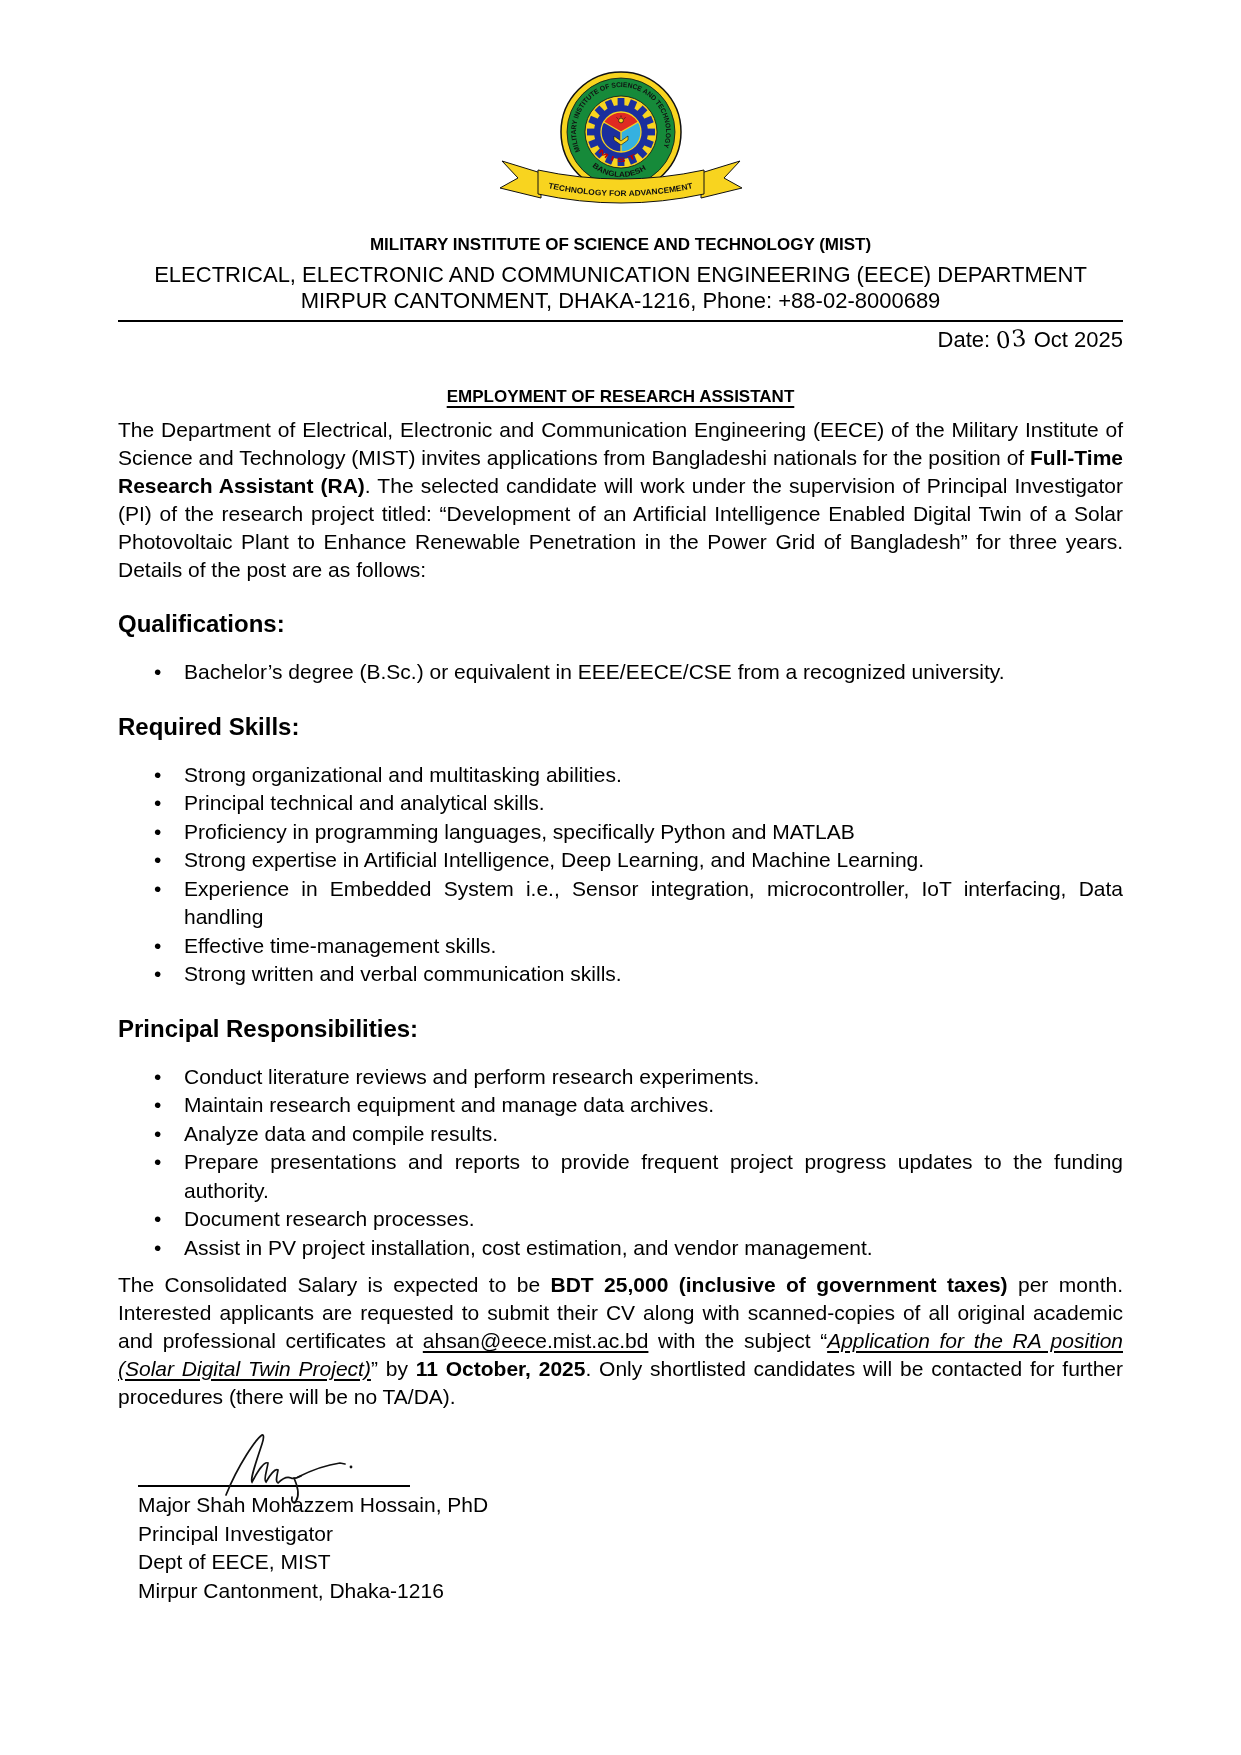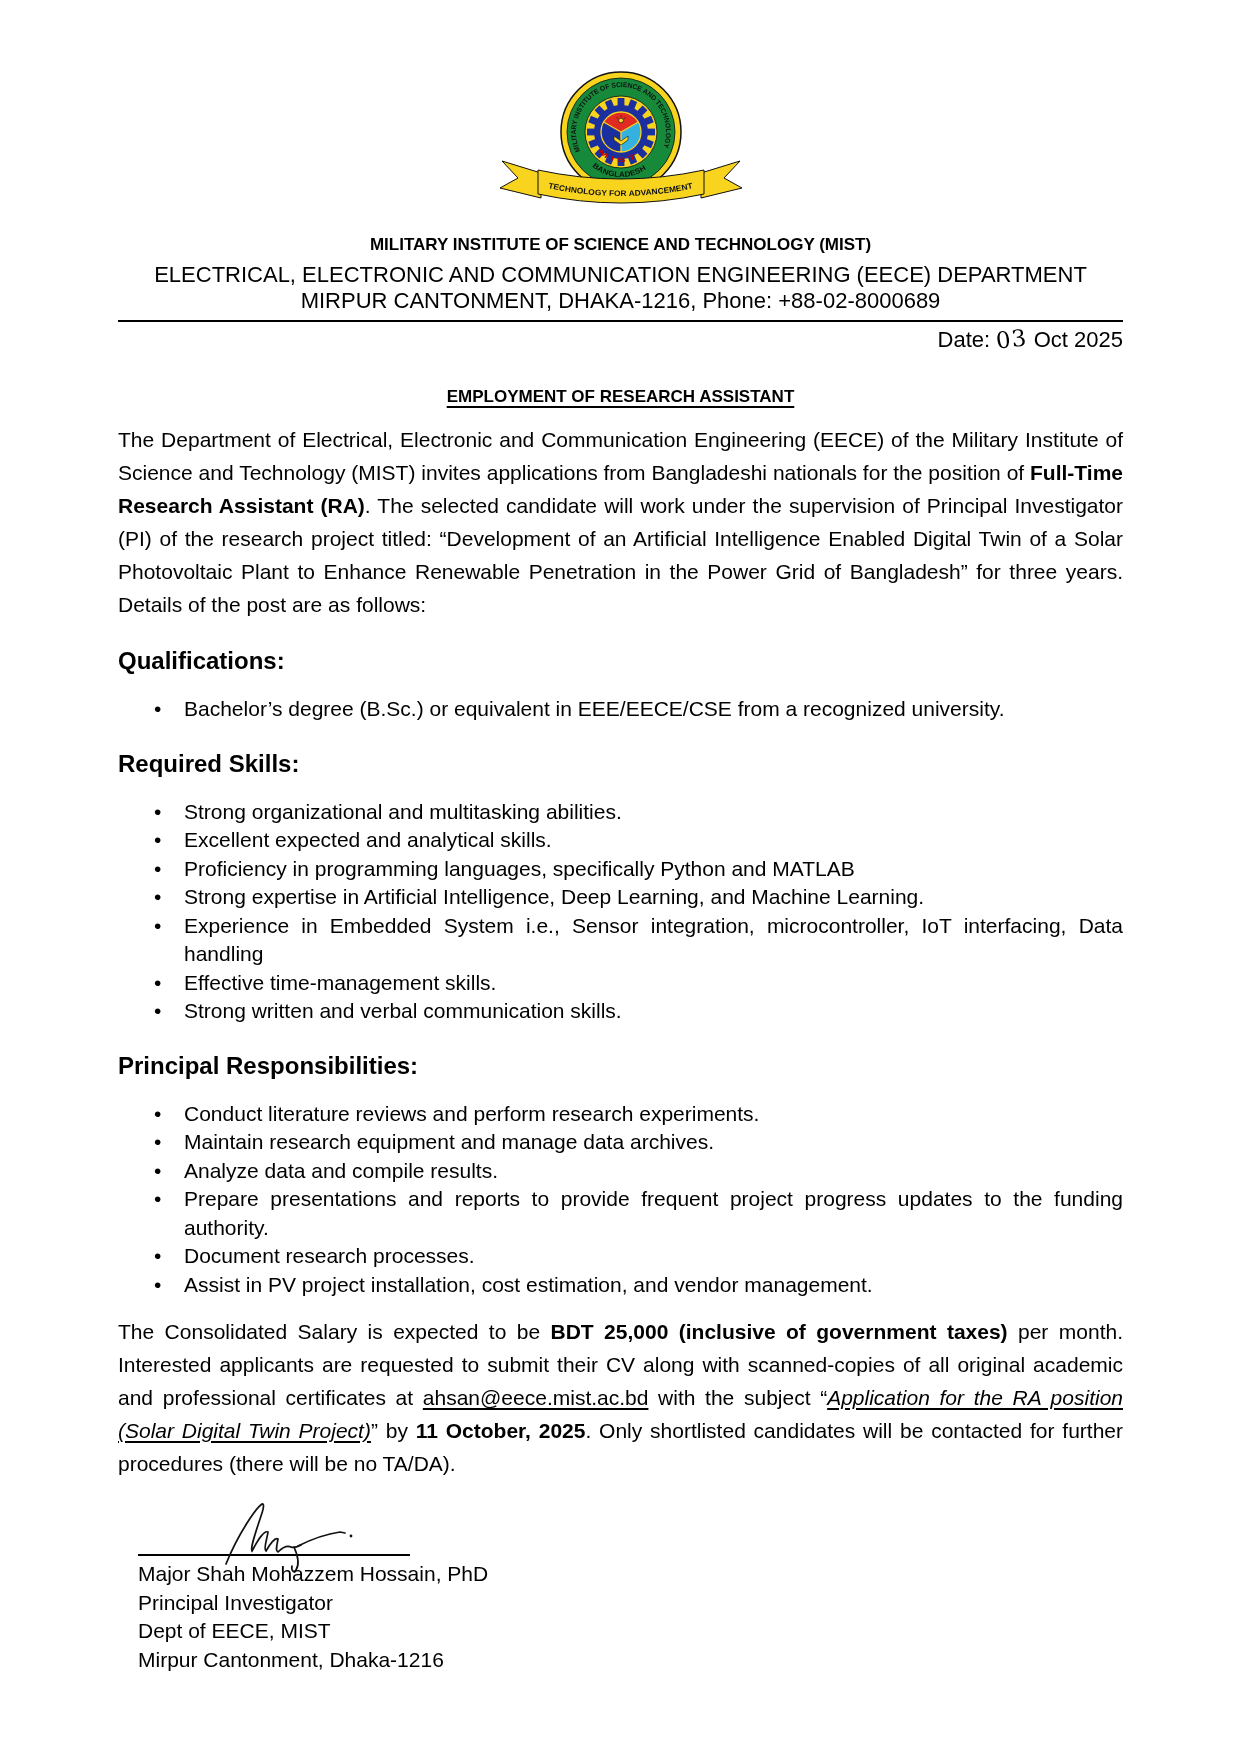--- a/index.html
+++ b/index.html
@@ -17,21 +17,21 @@
   .hdr-institute{font-size:17px;font-weight:bold;margin-top:10px;line-height:31px;}
   .hdr-dept{font-size:22px;line-height:26px;margin-top:2px;}
   .hdr-addr{font-size:22px;line-height:26px;}
   .hdr-rule{border:none;border-top:2.5px solid #000;margin:6px 0 2px 0;}
   .date-line{text-align:right;font-size:22px;line-height:30px;margin-top:2px;}
   .hand{font-family:"DejaVu Serif", serif;display:inline-block;transform:rotate(-7deg);font-size:23px;letter-spacing:1px;}
   .doc-title{
     text-align:center;font-size:17px;font-weight:bold;margin-top:32px;
   }
   .doc-title span{text-decoration:underline;text-decoration-thickness:2px;text-underline-offset:4px;}
-  p.body-par{font-size:21px;line-height:33px;text-align:justify;margin:16px 0 0 0;}
+  p.body-par{font-size:21px;line-height:28px;text-align:justify;margin:9px 0 0 0;}
   .sec-heading{font-size:24px;font-weight:bold;margin:26px 0 0 0;line-height:28px;}
   ul.doc-list{list-style:none;margin:20px 0 0 0;padding:0;}
   ul.doc-list li{
     position:relative;padding-left:66px;font-size:21px;line-height:28.5px;text-align:justify;
   }
   ul.doc-list li::before{
     content:"\2022";position:absolute;left:36px;top:0;font-size:21px;
   }
   .bold{font-weight:bold;}
   .email-link{color:#000;text-decoration:underline;text-underline-offset:3px;cursor:pointer;}
@@ -145,21 +145,21 @@
     <p class="body-par"><span>The Department of Electrical, Electronic and Communication Engineering (EECE) of the Military Institute of Science and Technology (MIST) invites applications from Bangladeshi nationals for the position of </span><span class="bold">Full-Time Research Assistant (RA)</span><span>. The selected candidate will work under the supervision of Principal Investigator (PI) of the research project titled: “Development of an Artificial Intelligence Enabled Digital Twin of a Solar Photovoltaic Plant to Enhance Renewable Penetration in the Power Grid of Bangladesh” for three years. Details of the post are as follows:</span></p>
 
     <div class="sec-heading">Qualifications:</div>
     <ul class="doc-list">
       <li>Bachelor’s degree (B.Sc.) or equivalent in EEE/EECE/CSE from a recognized university.</li>
     </ul>
 
     <div class="sec-heading">Required Skills:</div>
     <ul class="doc-list">
       <li>Strong organizational and multitasking abilities.</li>
-      <li>Excellent expected and analytical skills.</li>
+      <li>Principal technical and analytical skills.</li>
       <li>Proficiency in programming languages, specifically Python and MATLAB</li>
       <li>Strong expertise in Artificial Intelligence, Deep Learning, and Machine Learning.</li>
       <li>Experience in Embedded System i.e., Sensor integration, microcontroller, IoT interfacing, Data handling</li>
       <li>Effective time-management skills.</li>
       <li>Strong written and verbal communication skills.</li>
     </ul>
 
     <div class="sec-heading">Principal Responsibilities:</div>
     <ul class="doc-list">
       <li>Conduct literature reviews and perform research experiments.</li>

